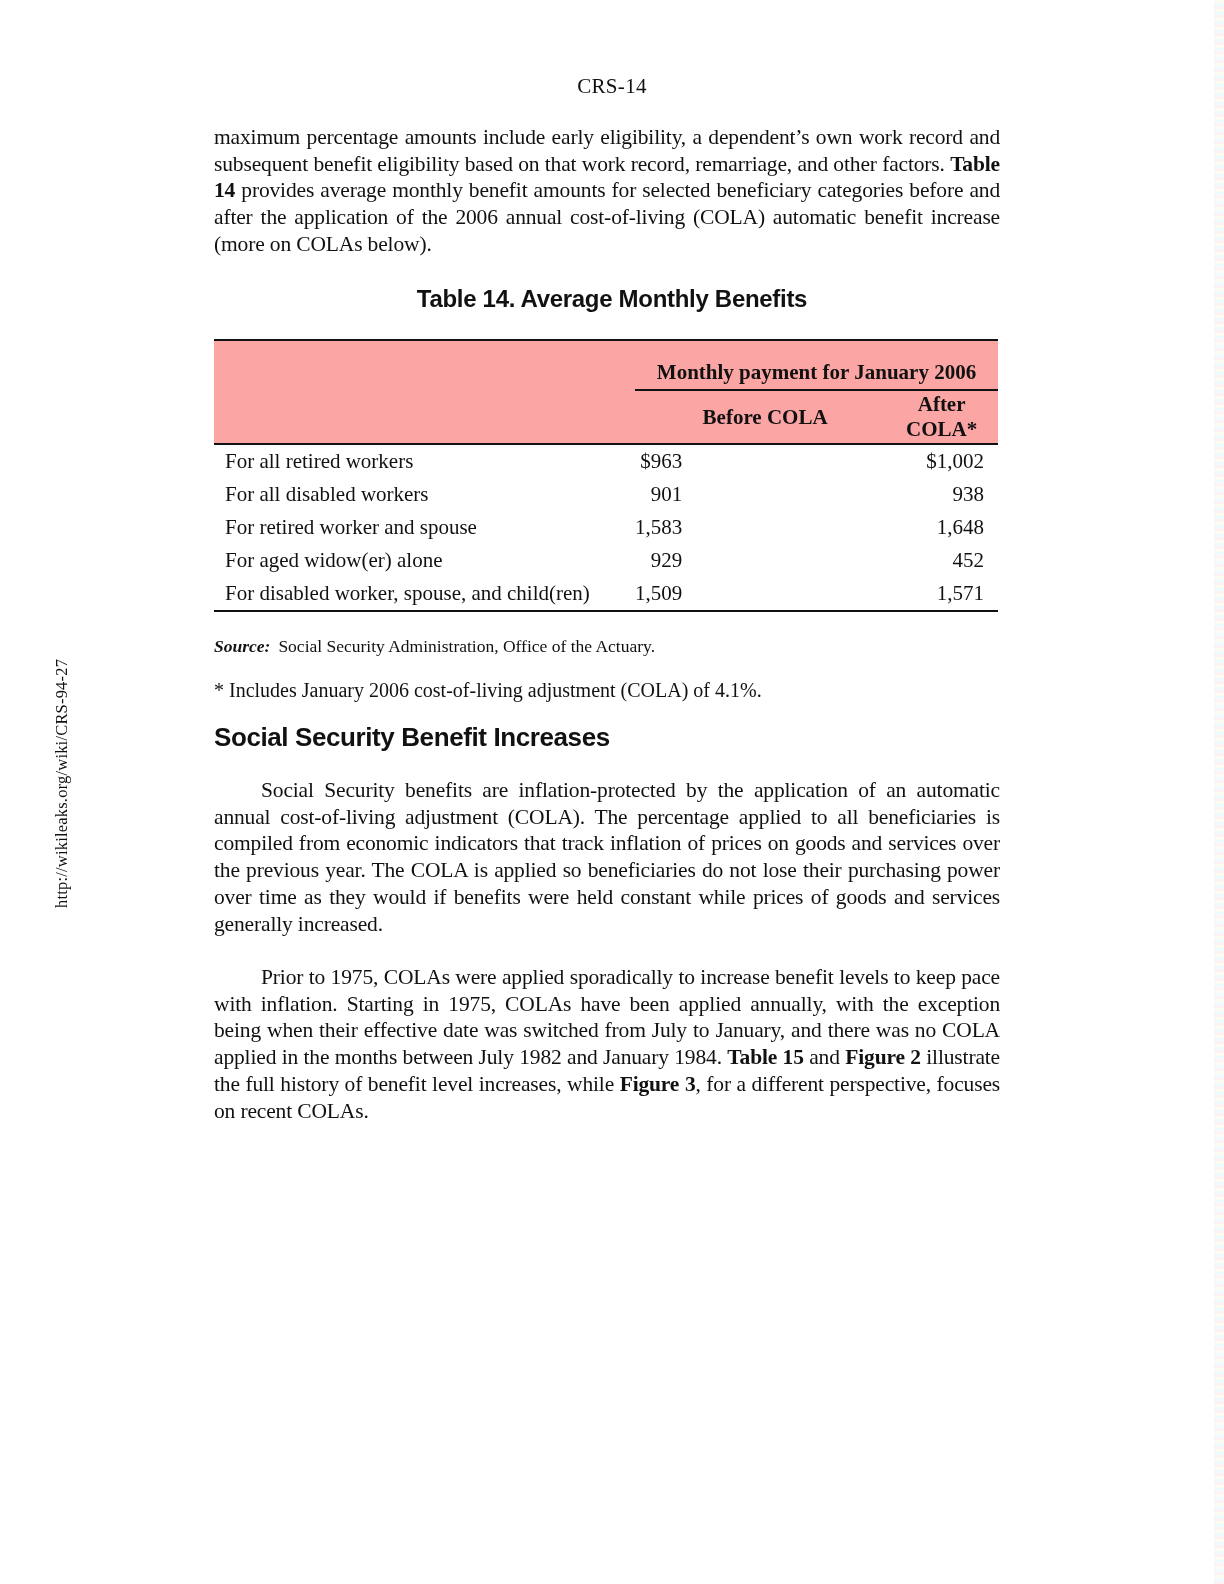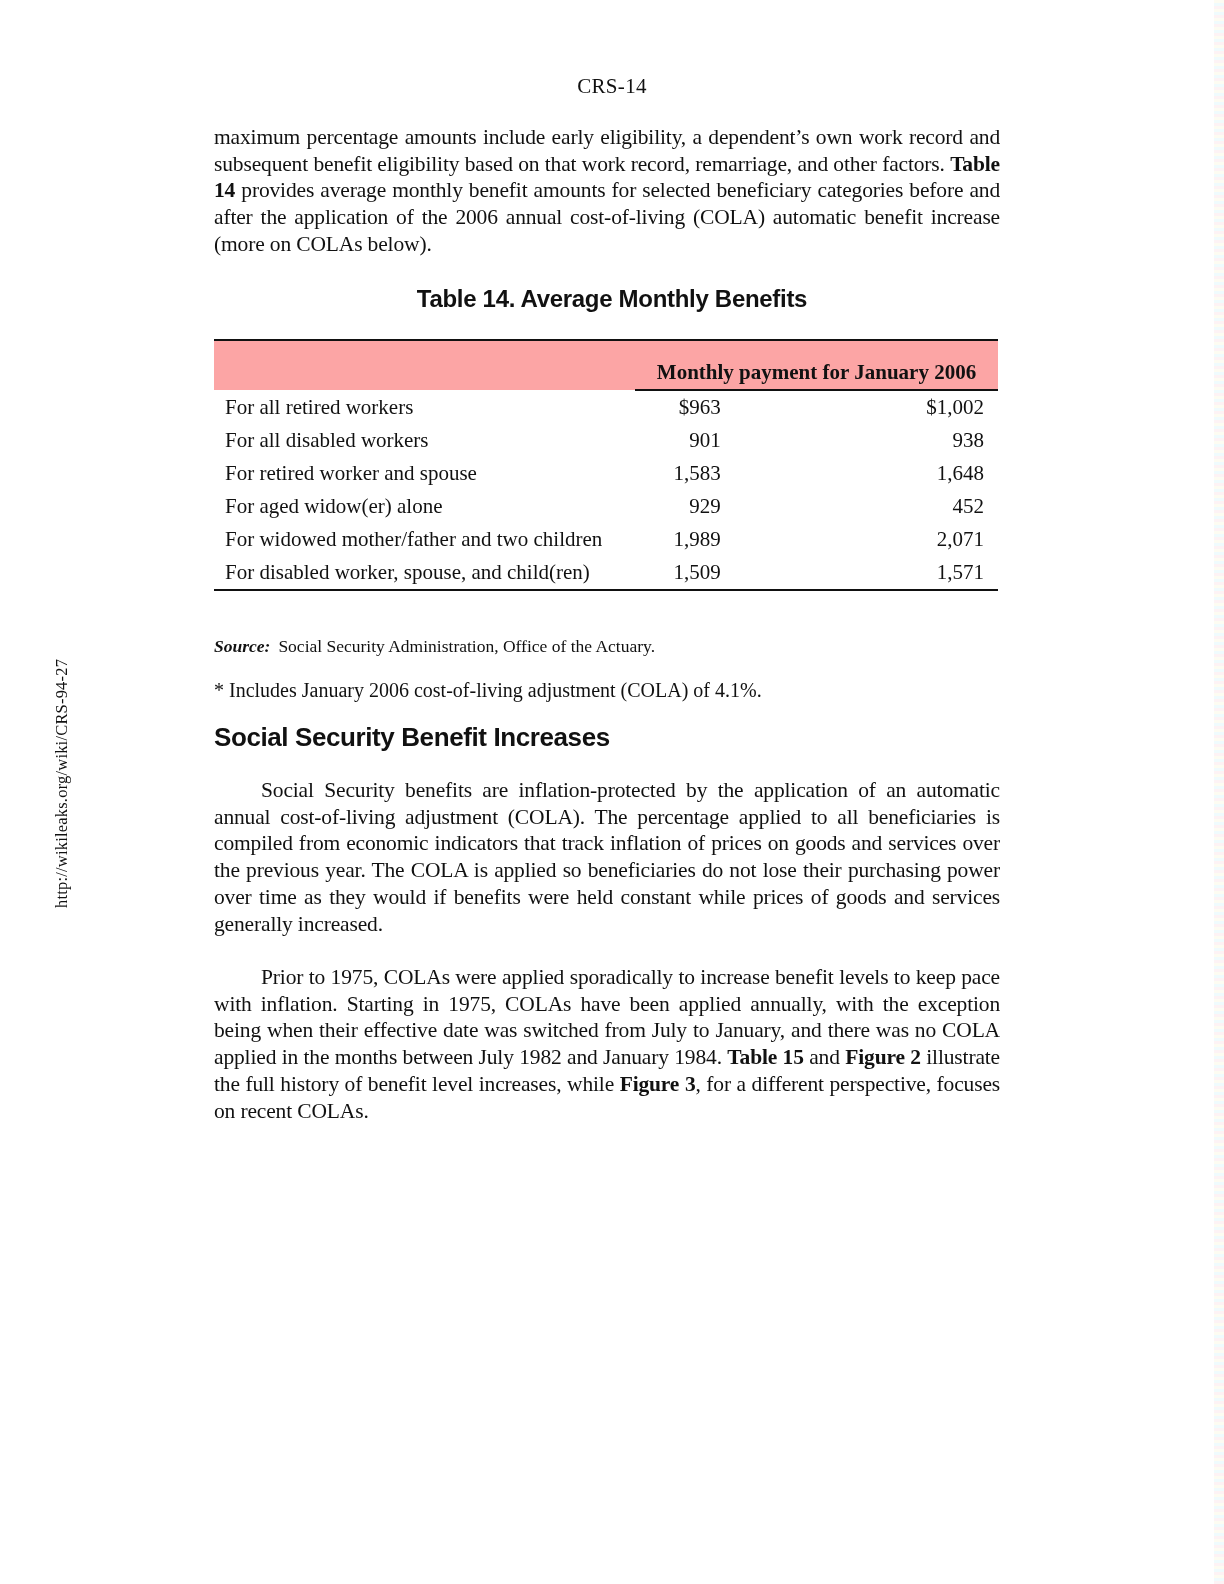--- a/index.html
+++ b/index.html
@@ -149,20 +149,25 @@
 
 <div class="table-title">Table 14.  Average Monthly Benefits</div>
 
 <div class="table-wrap">
   <table>
     <tbody>
         <tr class="hdr-row">
       <td class="top-rule" style="width:419px;"></td>
       <td class="top-rule group-head" colspan="2">Monthly payment for January 2006</td>
     </tr>
+    <tr class="hdr-row">
+      <td style="border-bottom:2px solid #111;"></td>
+      <td class="col-head before" style="width:180px;">Before COLA</td>
+      <td class="col-head after">After COLA*</td>
+    </tr>
     </tbody>
       <tbody id="table-body">
         <tr class="data-row">
           <td class="label">For all retired workers</td>
           <td class="num before">$963</td>
           <td class="num after">$1,002</td>
         </tr>
         <tr class="data-row">
           <td class="label">For all disabled workers</td>
           <td class="num before">901</td>
@@ -170,25 +175,20 @@
         </tr>
         <tr class="data-row">
           <td class="label">For retired worker and spouse</td>
           <td class="num before">1,583</td>
           <td class="num after">1,648</td>
         </tr>
         <tr class="data-row">
           <td class="label">For aged widow(er) alone</td>
           <td class="num before">929</td>
           <td class="num after">452</td>
-        </tr>
-        <tr class="data-row">
-          <td class="label">For widowed mother/father and two children</td>
-          <td class="num before">1,989</td>
-          <td class="num after">2,071</td>
         </tr>
         <tr class="data-row last-row">
           <td class="label">For disabled worker, spouse, and child(ren)</td>
           <td class="num before">1,509</td>
           <td class="num after">1,571</td>
         </tr>
       </tbody>
   </table>
 </div>
 

